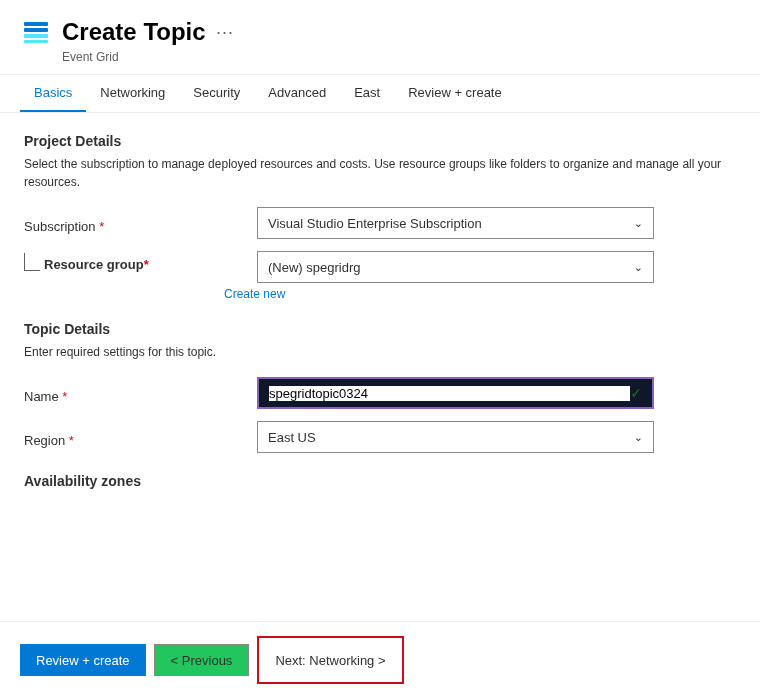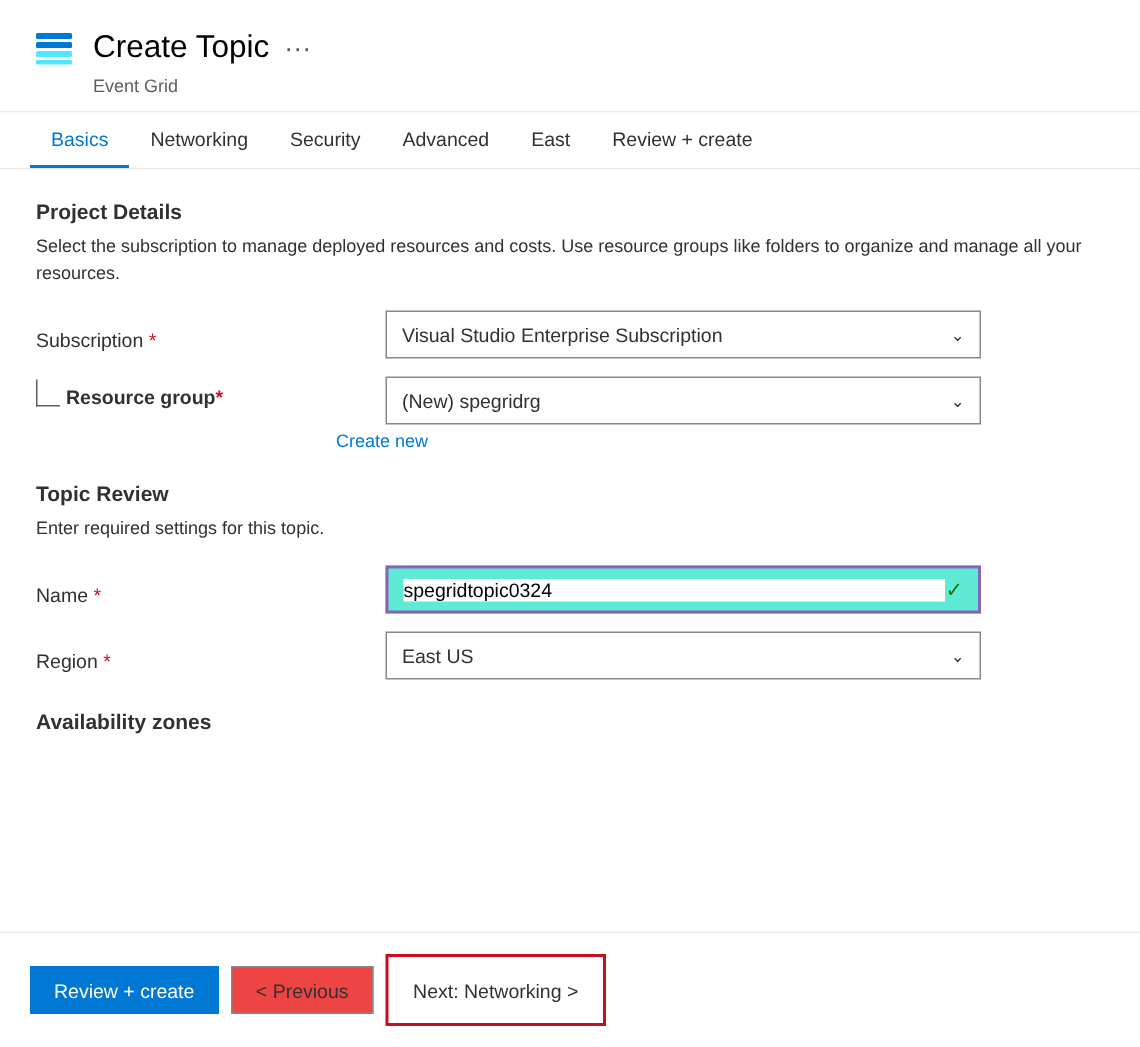--- a/index.html
+++ b/index.html
@@ -29,22 +29,22 @@
       margin-bottom: 2px;
     }
     .header-icon {
       width: 32px;
       height: 32px;
       display: flex;
       align-items: center;
       justify-content: center;
     }
     .header-title {
-      font-size: 21px;
-      font-weight: 400;
+      font-size: 24px;
+      font-weight: 700;
       color: #000;
     }
     .header-more {
       color: #605e5c;
       font-size: 18px;
       cursor: pointer;
     }
     .header-subtitle {
       font-size: 12px;
       color: #605e5c;
@@ -122,21 +122,21 @@
     }
     .chevron-down {
       font-size: 11px;
       color: #323130;
     }
     .input-box {
       display: flex;
       align-items: center;
       border: 2px solid #8764b8;
       padding: 5px 10px;
-      background: #5eead4;
+      background: #0f172a;
       height: 32px;
       font-size: 13px;
     }
     .input-box input {
       border: none;
       outline: none;
       flex: 1;
       font-size: 13px;
       font-family: inherit;
     }
@@ -202,21 +202,21 @@
     .btn-primary {
       background: #0078d4;
       color: #fff;
       border: none;
       padding: 6px 16px;
       font-size: 13px;
       cursor: pointer;
       height: 32px;
     }
     .btn-secondary {
-      background: #ef4444;
+      background: #22c55e;
       color: #323130;
       border: 1px solid #8a8886;
       padding: 6px 16px;
       font-size: 13px;
       cursor: pointer;
       height: 32px;
     }
     .btn-next {
       background: #fff;
       color: #323130;
@@ -288,21 +288,21 @@
           <div class="select-box">
             <span>(New) spegridrg</span>
             <span class="chevron-down">⌄</span>
           </div>
         </div>
       </div>
       <a class="create-new-link">Create new</a>
     </div>
 
     <div class="section-divider">
-      <div class="section-title">Topic Review</div>
+      <div class="section-title">Topic Details</div>
       <div class="section-desc">Enter required settings for this topic.</div>
 
       <div class="form-row">
         <div class="form-label">
           <span>Name</span>
           <span class="required"> *</span>
         </div>
         <div class="form-control">
           <div class="input-box">
             <input type="text" value="spegridtopic0324" style="">

